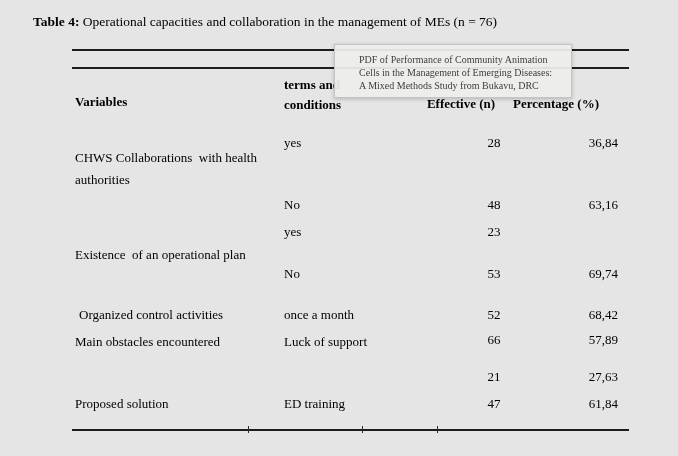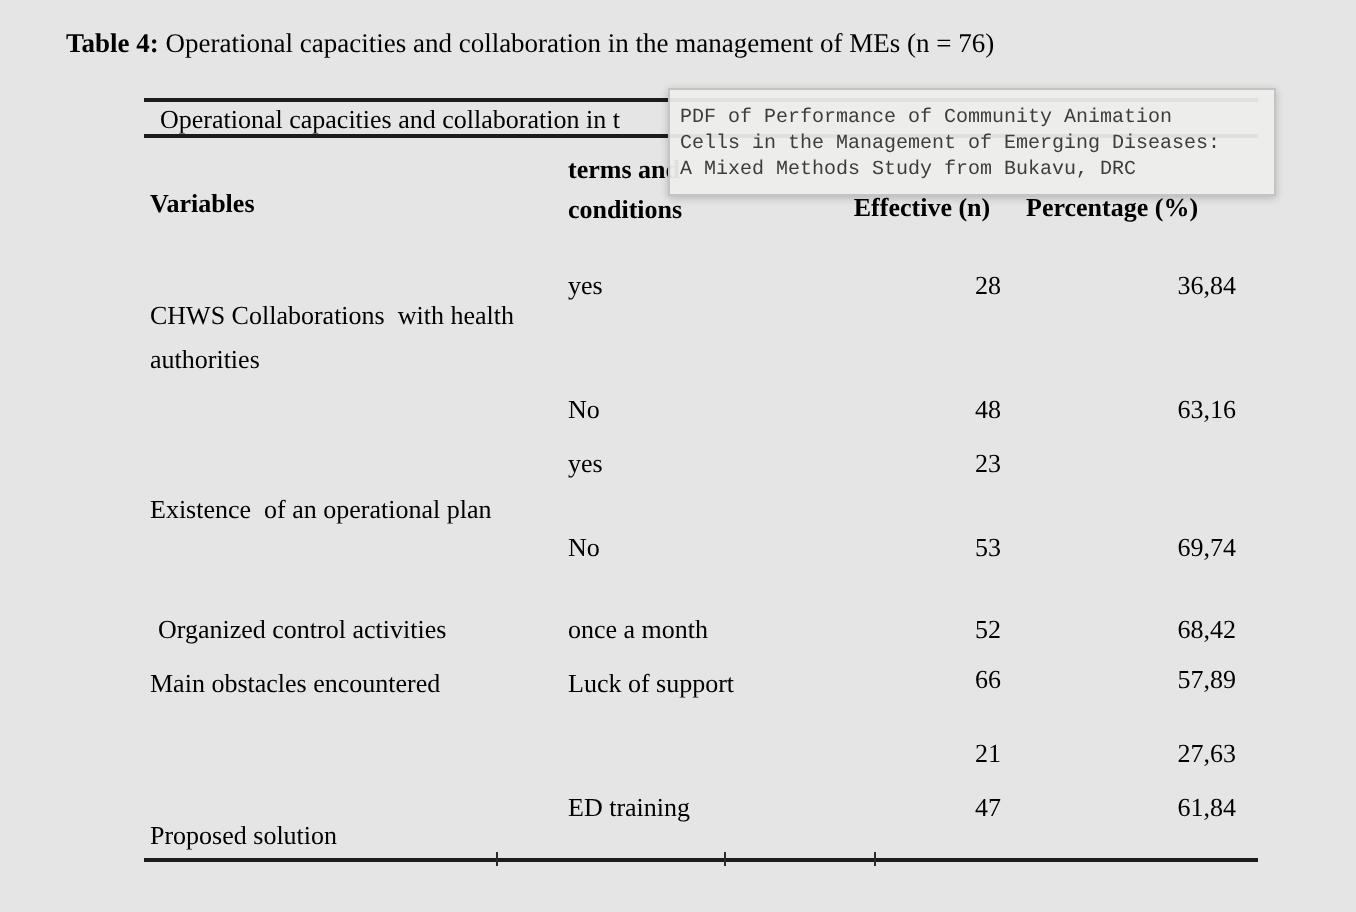--- a/index.html
+++ b/index.html
@@ -17,45 +17,44 @@
   .hdr{position:absolute;font-weight:bold;font-size:13px;line-height:20px;}
   .hdr.variables{left:75px;top:92px;}
   .hdr.terms{left:284px;top:75px;width:64px;}
   .hdr.effective{left:423px;top:94px;width:76px;text-align:center;}
   .hdr.percentage{left:513px;top:94px;width:105px;}
   .cell{position:absolute;font-size:13px;line-height:22px;}
   .var{left:75px;width:212px;white-space:pre-wrap;}
   .term{left:284px;width:160px;white-space:nowrap;}
   .num{left:464px;width:60px;text-align:center;}
   .pct{left:528px;width:90px;text-align:right;}
-  .tooltip{position:absolute;left:334px;top:44px;width:304px;box-sizing:border-box;
-           padding:8px 8px 5px 5px;background:rgba(237,237,235,0.94);
+  .tooltip{position:absolute;left:334px;top:44px;width:238px;box-sizing:border-box;
+           padding:8px 8px 5px 24px;background:rgba(237,237,235,0.94);
            border:1px solid rgba(188,188,186,0.85);box-shadow:0 1px 4px rgba(0,0,0,0.22);
-           font-family:Liberation Mono, monospace;font-size:10px;line-height:13px;
+           font-family:Liberation Serif, serif;font-size:10px;line-height:13px;
            color:#3d3d3d;z-index:5;}
   .tooltip div{white-space:nowrap;}
 </style>
 </head>
 <body>
 
 <div class="page">
 
   <div class="abs title">
     <b>Table 4:</b>
     <span>Operational capacities and collaboration in the management of MEs (n = 76)</span>
   </div>
 
   <div class="rule r1"></div>
   <div class="rule r2"></div>
   <div class="rule r3"></div>
   <div class="tick" style="left:248px"></div>
   <div class="tick" style="left:362px"></div>
   <div class="tick" style="left:437px"></div>
 
-  <div class="abs section-hdr">Operational capacities and collaboration in t</div>
 
   <div class="hdr variables">Variables</div>
   <div class="hdr terms">terms and conditions</div>
   <div class="hdr effective">Effective (n)</div>
   <div class="hdr percentage">Percentage (%)</div>
 
   <div class="cell var" style="top:147px">CHWS Collaborations  with health authorities</div>
   <div class="cell term" style="top:132px">yes</div>
   <div class="cell num" style="top:132px">28</div>
   <div class="cell pct" style="top:132px">36,84</div>
@@ -78,21 +77,21 @@
   <div class="cell pct" style="top:304px">68,42</div>
 
   <div class="cell var" style="top:331px">Main obstacles encountered</div>
   <div class="cell term" style="top:331px">Luck of support</div>
   <div class="cell num" style="top:329px">66</div>
   <div class="cell pct" style="top:329px">57,89</div>
 
   <div class="cell num" style="top:366px">21</div>
   <div class="cell pct" style="top:366px">27,63</div>
 
-  <div class="cell var" style="top:407px">Proposed solution</div>
+  <div class="cell var" style="top:393px">Proposed solution</div>
   <div class="cell term" style="top:393px">ED training</div>
   <div class="cell num" style="top:393px">47</div>
   <div class="cell pct" style="top:393px">61,84</div>
 
   <div class="tooltip">
     <div>PDF of Performance of Community Animation</div>
     <div>Cells in the Management of Emerging Diseases:</div>
     <div>A Mixed Methods Study from Bukavu, DRC</div>
   </div>
 

